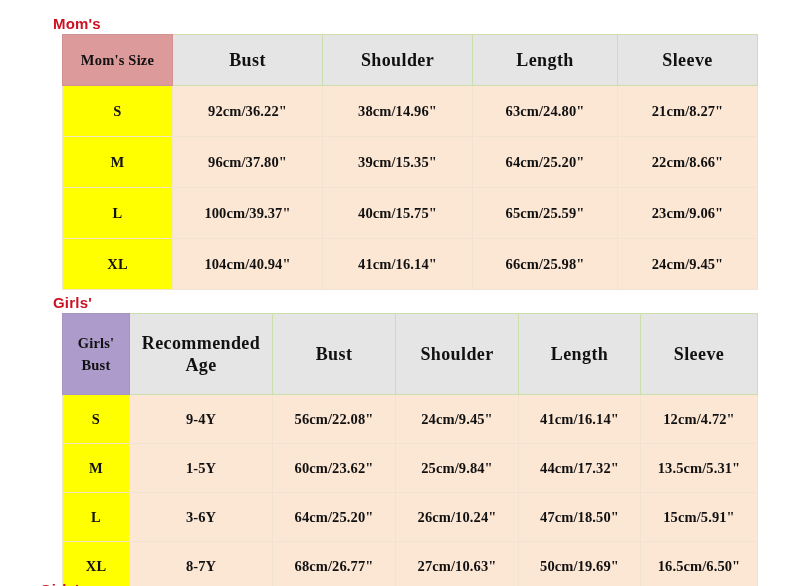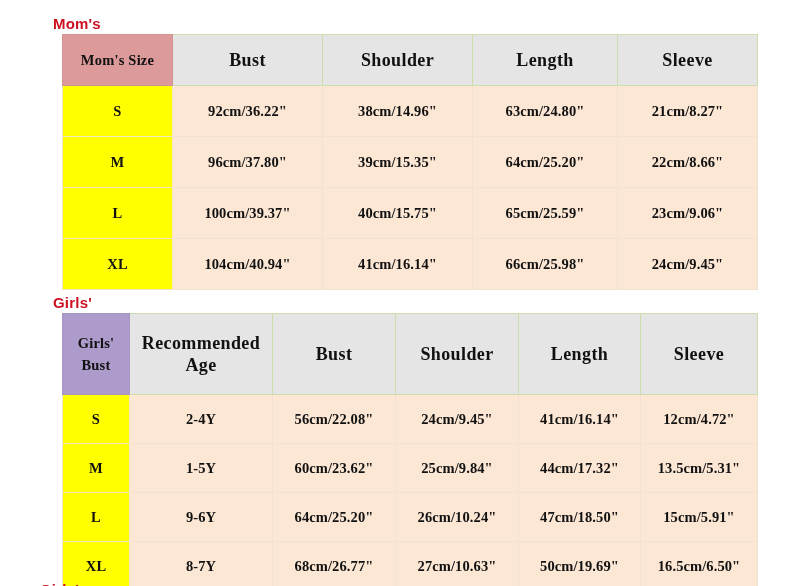--- a/index.html
+++ b/index.html
@@ -184,37 +184,37 @@
         </th>
         <th class="hdr-green">Bust</th>
         <th class="hdr-green">Shoulder</th>
         <th class="hdr-green">Length</th>
         <th class="hdr-green">Sleeve</th>
       </tr>
     </thead>
     <tbody>
       <tr>
         <td class="cell-size">S</td>
-        <td class="cell-data">2-4Y</td>
+        <td class="cell-data">9-4Y</td>
         <td class="cell-data">56cm/22.08"</td>
         <td class="cell-data">24cm/9.45"</td>
         <td class="cell-data">41cm/16.14"</td>
         <td class="cell-data">12cm/4.72"</td>
       </tr>
       <tr>
         <td class="cell-size">M</td>
         <td class="cell-data">1-5Y</td>
         <td class="cell-data">60cm/23.62"</td>
         <td class="cell-data">25cm/9.84"</td>
         <td class="cell-data">44cm/17.32"</td>
         <td class="cell-data">13.5cm/5.31"</td>
       </tr>
       <tr>
         <td class="cell-size">L</td>
-        <td class="cell-data">9-6Y</td>
+        <td class="cell-data">3-6Y</td>
         <td class="cell-data">64cm/25.20"</td>
         <td class="cell-data">26cm/10.24"</td>
         <td class="cell-data">47cm/18.50"</td>
         <td class="cell-data">15cm/5.91"</td>
       </tr>
       <tr>
         <td class="cell-size">XL</td>
         <td class="cell-data">8-7Y</td>
         <td class="cell-data">68cm/26.77"</td>
         <td class="cell-data">27cm/10.63"</td>

